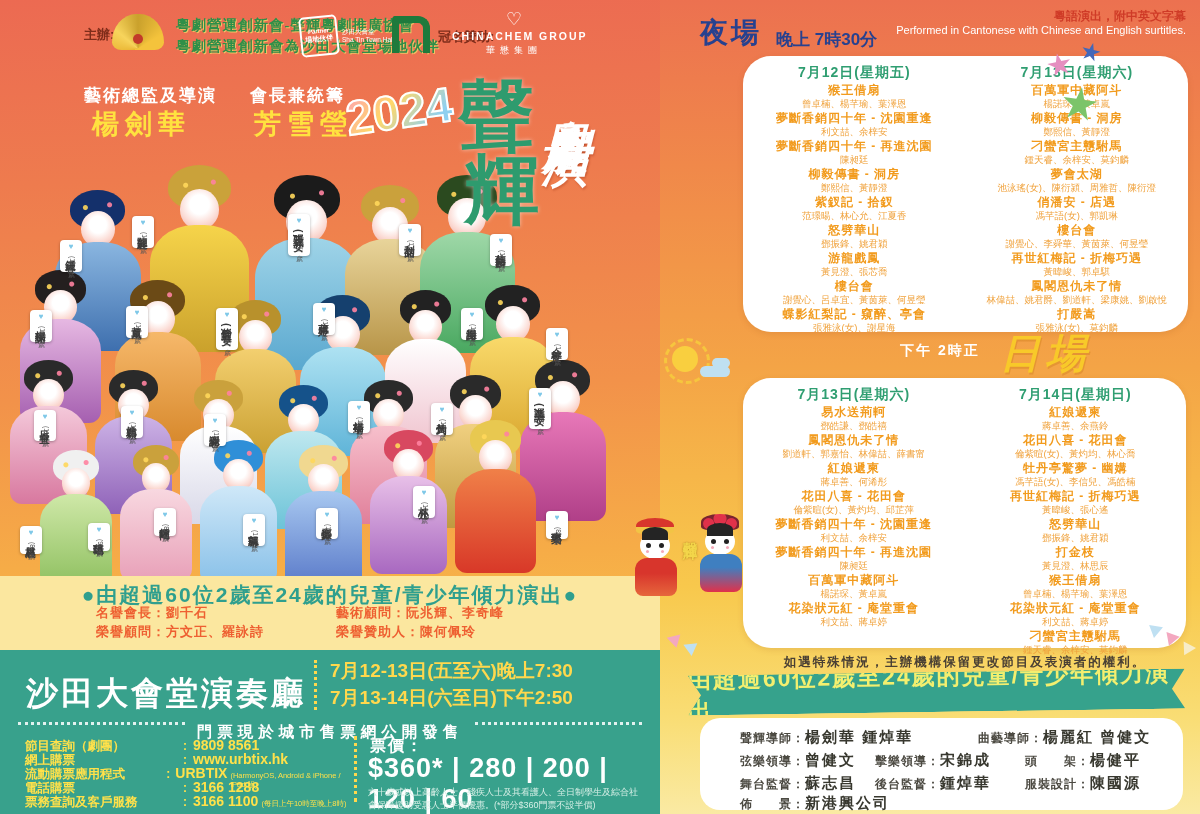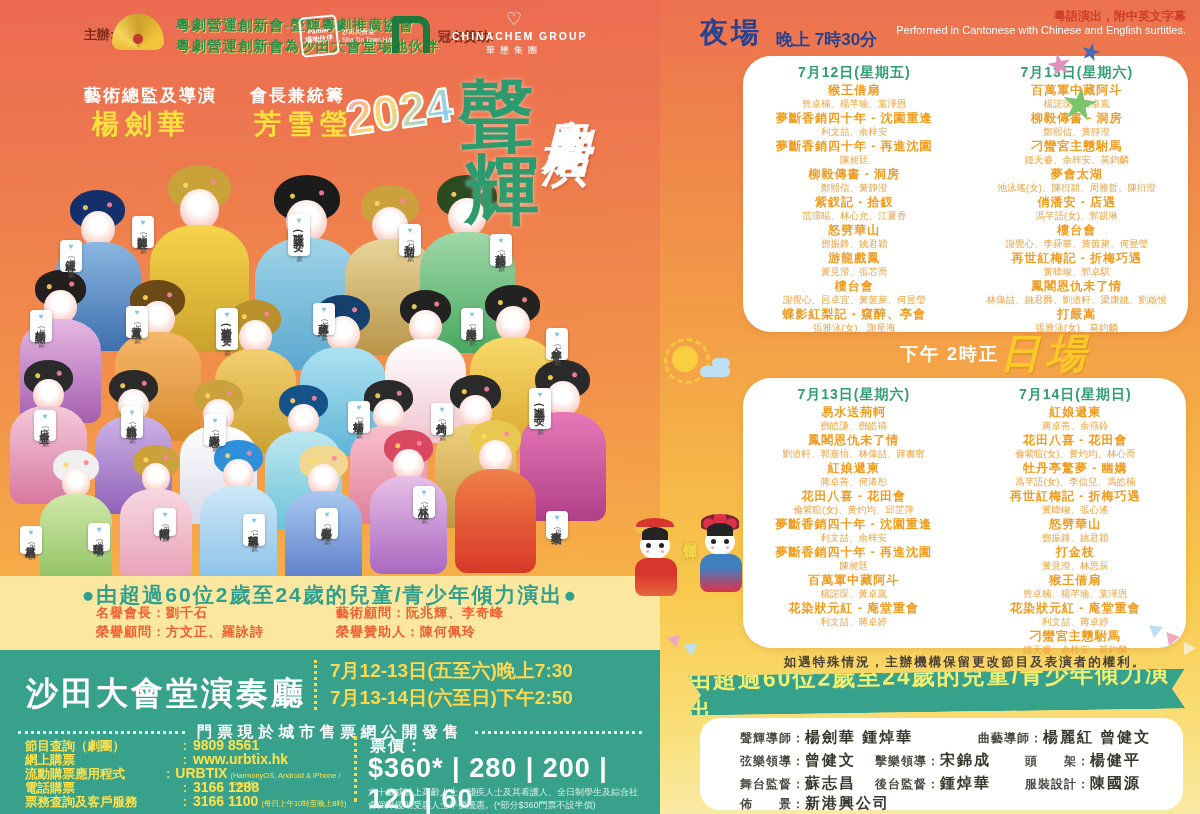--- a/index.html
+++ b/index.html
@@ -64,21 +64,21 @@
     color:#3a3a3a;letter-spacing:1px;}
   .tag .tmeta{display:block;writing-mode:vertical-rl;margin:1px auto 0;font-size:6.5px;color:#555;}
 
   
   .tagline{position:absolute;left:0;top:581px;width:660px;text-align:center;
     font-size:21px;font-weight:bold;color:#2f9f8e;letter-spacing:2px;}
   .lcred{position:absolute;font-size:13px;font-weight:bold;color:#ee5f31;letter-spacing:1px;}
   .venue-name{position:absolute;left:26px;top:660px;font-size:32px;font-weight:bold;color:#fff;letter-spacing:3px;margin-top:12px;}
   .vsep{position:absolute;left:314px;top:660px;height:50px;border-left:3px dotted #ffd84d;}
   .vdates{position:absolute;left:330px;top:658px;font-size:19px;font-weight:bold;color:#ffd84d;line-height:1.4;}
-  .salerow{position:absolute;left:18px;top:722px;width:624px;display:flex;align-items:center;gap:12px;}
+  .salerow{position:absolute;left:18px;top:722px;width:624px;display:flex;align-items:flex-start;gap:12px;}
   .dotline{flex:1;border-top:3px dotted rgba(255,255,255,.85);}
   .saletext{font-size:15.5px;font-weight:bold;color:#fff;letter-spacing:5px;white-space:nowrap;}
   #contacts{position:absolute;left:25px;top:737px;width:330px;}
   .crow{display:flex;align-items:baseline;height:14px;}
   .c-label{width:158px;font-size:12.5px;font-weight:bold;color:#ffe14a;}
   .c-colon{width:10px;font-size:12px;font-weight:bold;color:#ffe14a;}
   .c-value{font-size:14px;font-weight:bold;color:#ffe14a;}
   .c-note{font-size:7.5px;color:#ffe14a;margin-left:3px;}
   .psep{position:absolute;left:354px;top:736px;height:66px;border-left:3px dotted #ffd84d;}
   .price-label{position:absolute;left:370px;top:736px;font-size:16px;font-weight:bold;color:#fff;letter-spacing:2px;}
@@ -96,21 +96,21 @@
   .prog-col{flex:1;text-align:center;padding-top:8px;}
   .prog-date{font-size:14px;font-weight:bold;color:#2f9e71;letter-spacing:1px;margin-bottom:2px;}
   .pitem{height:27px;margin-bottom:1px;}
   .pt{font-size:12px;font-weight:bold;color:#f29b1d;line-height:1.15;letter-spacing:1px;}
   .pp{font-size:9.5px;color:#f0a23c;line-height:1.2;}
   .star{position:absolute;line-height:1;}
   .sun-outer{position:absolute;left:664px;top:338px;width:40px;height:40px;border-radius:50%;
     border:3px dashed #f6c63e;}
   .sun-inner{position:absolute;left:672px;top:346px;width:26px;height:26px;border-radius:50%;background:#f9cf3f;}
   .cloud{position:absolute;background:#bfe0f2;border-radius:10px;}
-  .matinee-time{position:absolute;left:900px;top:342px;font-size:18px;font-weight:bold;color:#fff;letter-spacing:2px;}
+  .matinee-time{position:absolute;left:900px;top:342px;font-size:14px;font-weight:bold;color:#fff;letter-spacing:2px;}
   .matinee-title{position:absolute;left:1000px;top:326px;font-size:40px;font-weight:bold;color:#f8c929;
     letter-spacing:6px;text-shadow:1px 2px 0 rgba(200,120,20,.35);font-style:italic;}
   .disclaimer{position:absolute;left:745px;top:654px;width:440px;text-align:center;
     font-size:12.5px;font-weight:bold;color:#4a4034;letter-spacing:2px;}
   .banner{position:absolute;left:688px;top:672px;width:497px;height:40px;background:#36a28c;
     transform:rotate(-0.8deg);display:flex;align-items:center;justify-content:center;
     clip-path:polygon(0 0,100% 0,calc(100% - 13px) 50%,100% 100%,0 100%,13px 50%);}
   .banner span{font-size:23px;font-weight:bold;color:#f3ef6f;letter-spacing:2px;}
   .rp-credits{position:absolute;left:700px;top:718px;width:483px;height:92px;background:#fff;border-radius:20px;}
   .cred{position:absolute;white-space:nowrap;}

